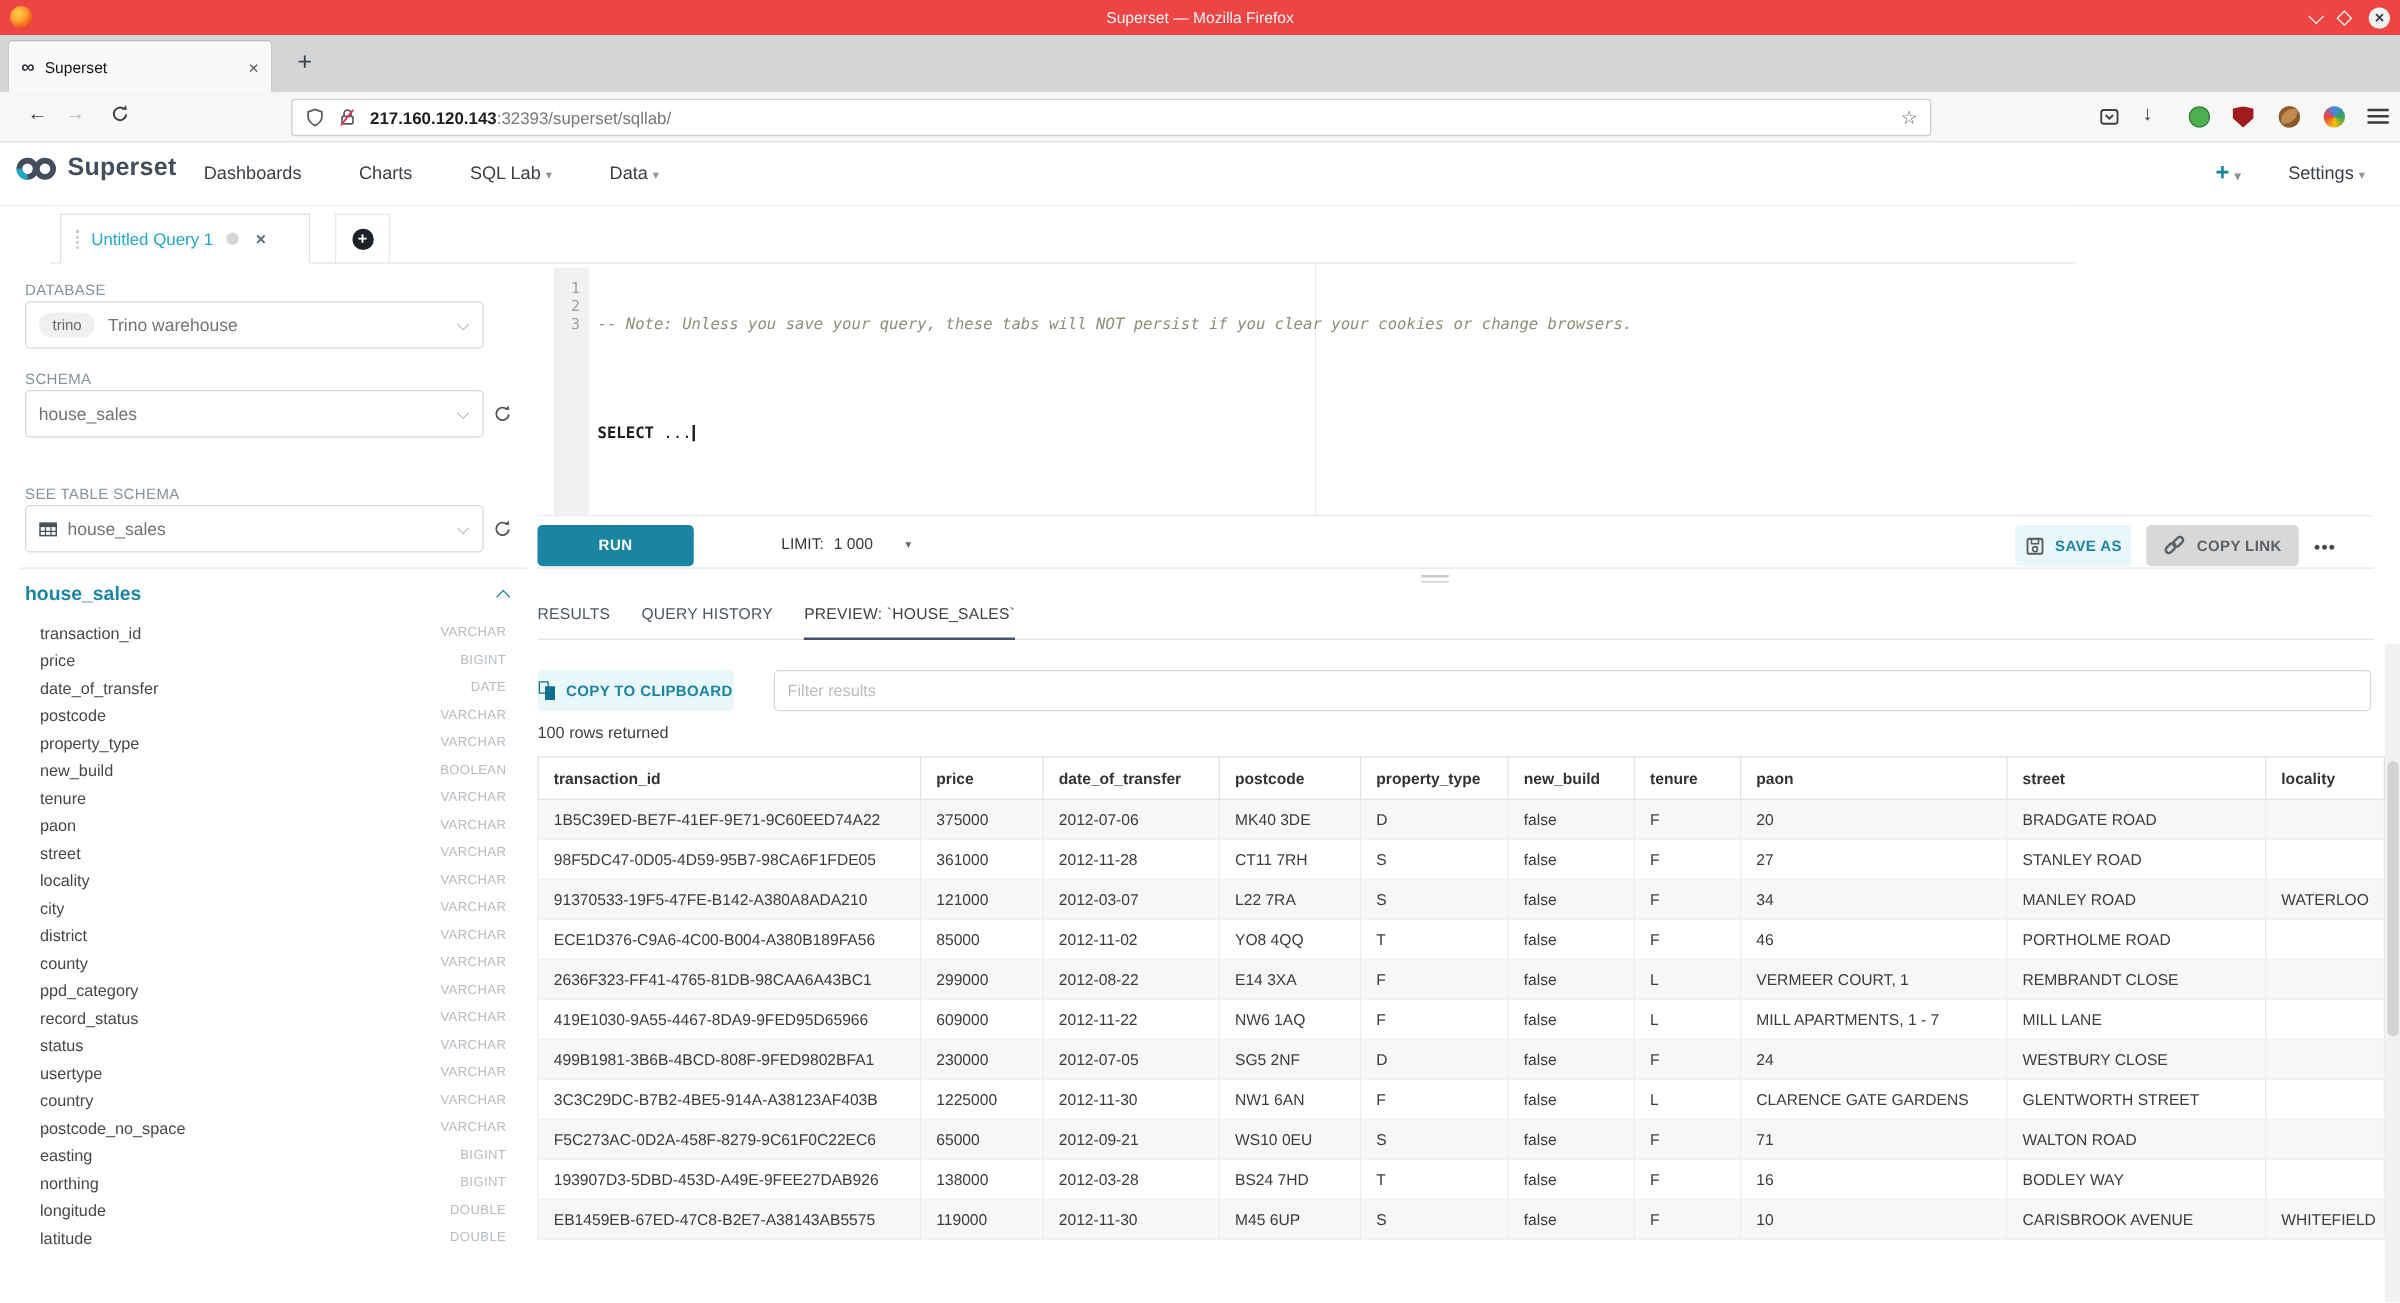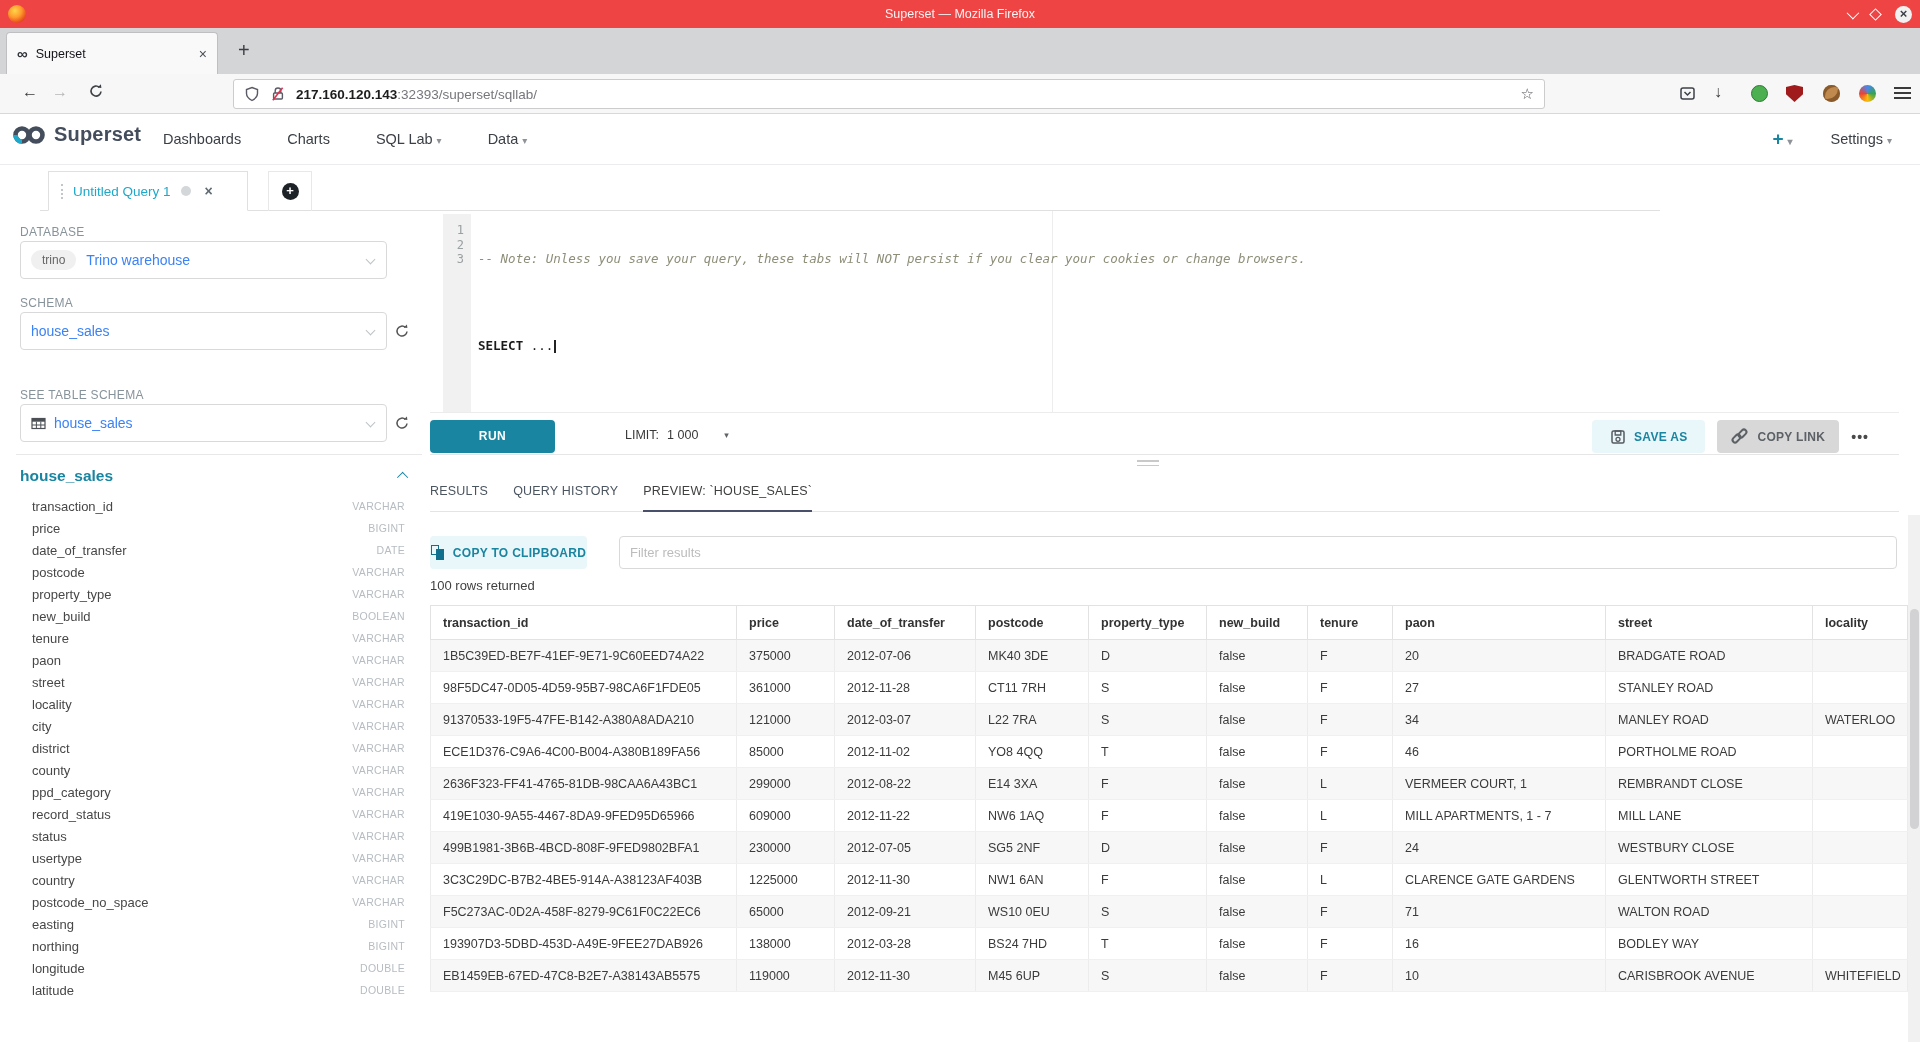--- a/index.html
+++ b/index.html
@@ -58,21 +58,21 @@
   .qt-close { color:#5f6b74; font-size:14px; font-weight:bold; }
   .qt-add { position:absolute; left:228px; top:6px; width:44px; height:40px; border:1px solid #e8e8e8; border-bottom:none; display:flex; align-items:center; justify-content:center; }
   .qt-add-circle { width:17px; height:17px; border-radius:50%; background:#1d2228; color:#fff; font-size:13px; font-weight:bold; line-height:16px; text-align:center; }
 
   
   .sidebar { position:absolute; left:0; top:211px; width:430px; height:831px; background:#fff; }
   .sb-label { position:absolute; left:20px; font-size:12px; color:#87939a; letter-spacing:.3px; }
   .sb-select { position:absolute; left:20px; width:367px; height:38px; border:1px solid #d9d9d9; border-radius:4px; background:#fff; display:flex; align-items:center; padding:0 30px 0 10px; }
   .sb-chev { position:absolute; right:12px; top:14px; width:7px; height:7px; border-right:1.6px solid #bcc3c7; border-bottom:1.6px solid #bcc3c7; transform:rotate(45deg); }
   .pill { background:#f0f0f0; border-radius:11px; padding:3px 11px; font-size:12px; color:#666; margin-right:10px; }
-  .sb-select-text { font-size:14px; color:#3b82f6; }
+  .sb-select-text { font-size:14px; color:#737373; }
   .sb-refresh { position:absolute; left:394px; }
   .sb-divider { position:absolute; left:16px; right:8px; height:1px; background:#e8e8e8; }
   .sb-table-head { position:absolute; left:20px; right:22px; display:flex; justify-content:space-between; align-items:center; }
   .sb-table-name { color:#1a85a0; font-size:15.5px; font-weight:bold; }
   .chev-up { width:8px; height:8px; border-right:1.8px solid #1a85a0; border-bottom:1.8px solid #1a85a0; transform:rotate(-135deg) translateY(-2px); }
   .schema-list { position:absolute; left:20px; right:25px; top:284px; }
   .schema-row { height:22px; display:flex; align-items:center; justify-content:space-between; }
   .sc-name { font-size:13px; color:#474747; margin-left:12px; }
   .sc-type { font-size:10.5px; color:#b6bcc1; letter-spacing:.3px; }
 
@@ -90,21 +90,21 @@
   .tok-plain { color:#1c1c1c; }
   .cursor { display:inline-block; width:1.5px; height:13px; background:#222; vertical-align:middle; margin-left:1px; }
 
   
   .sql-toolbar { position:absolute; left:0; top:203px; width:1469px; height:41px; border-bottom:1px solid #e6e6e6; }
   .run-btn { position:absolute; left:0; top:6px; width:125px; height:33px; background:#1a85a0; border-radius:4px; color:#fff; font-size:12px; font-weight:bold; letter-spacing:.5px; text-align:center; line-height:33px; }
   .limit-wrap { position:absolute; left:195px; top:0; height:41px; display:flex; align-items:center; gap:8px; }
   .limit-label, .limit-value { font-size:12.5px; color:#383838; }
   .limit-caret { font-size:9px; color:#5f6368; margin-left:18px; }
   .tb-right { position:absolute; right:30px; top:6px; display:flex; align-items:center; gap:12px; }
-  .saveas-btn { height:33px; background:#e9f6fa; border-radius:4px; display:flex; align-items:center; gap:8px; padding:0 18px; color:#1a85a0; font-size:12px; font-weight:bold; letter-spacing:.3px; }
+  .saveas-btn { height:33px; background:#e9f6fa; border-radius:4px; display:flex; align-items:center; gap:8px; padding:0 8px; color:#1a85a0; font-size:12px; font-weight:bold; letter-spacing:.3px; }
   .copylink-btn { height:33px; background:#d8d8d8; border-radius:4px; display:flex; align-items:center; gap:8px; padding:0 14px; color:#5c6166; font-size:12px; font-weight:bold; letter-spacing:.3px; }
   .more-btn { color:#4a4a4a; font-size:14px; font-weight:bold; letter-spacing:1px; }
   .link-icon { position:relative; width:18px; height:16px; }
   .link-icon i { position:absolute; width:11px; height:7px; border:2px solid #5c6166; border-radius:4px; transform:rotate(-45deg); }
   .link-icon i:first-child { left:0; top:6px; }
   .link-icon i:last-child { left:6px; top:1px; }
 
   
   .grip { position:absolute; left:707px; top:249px; width:22px; }
   .grip i { display:block; height:1.6px; background:#c9c9c9; margin-bottom:3px; }

